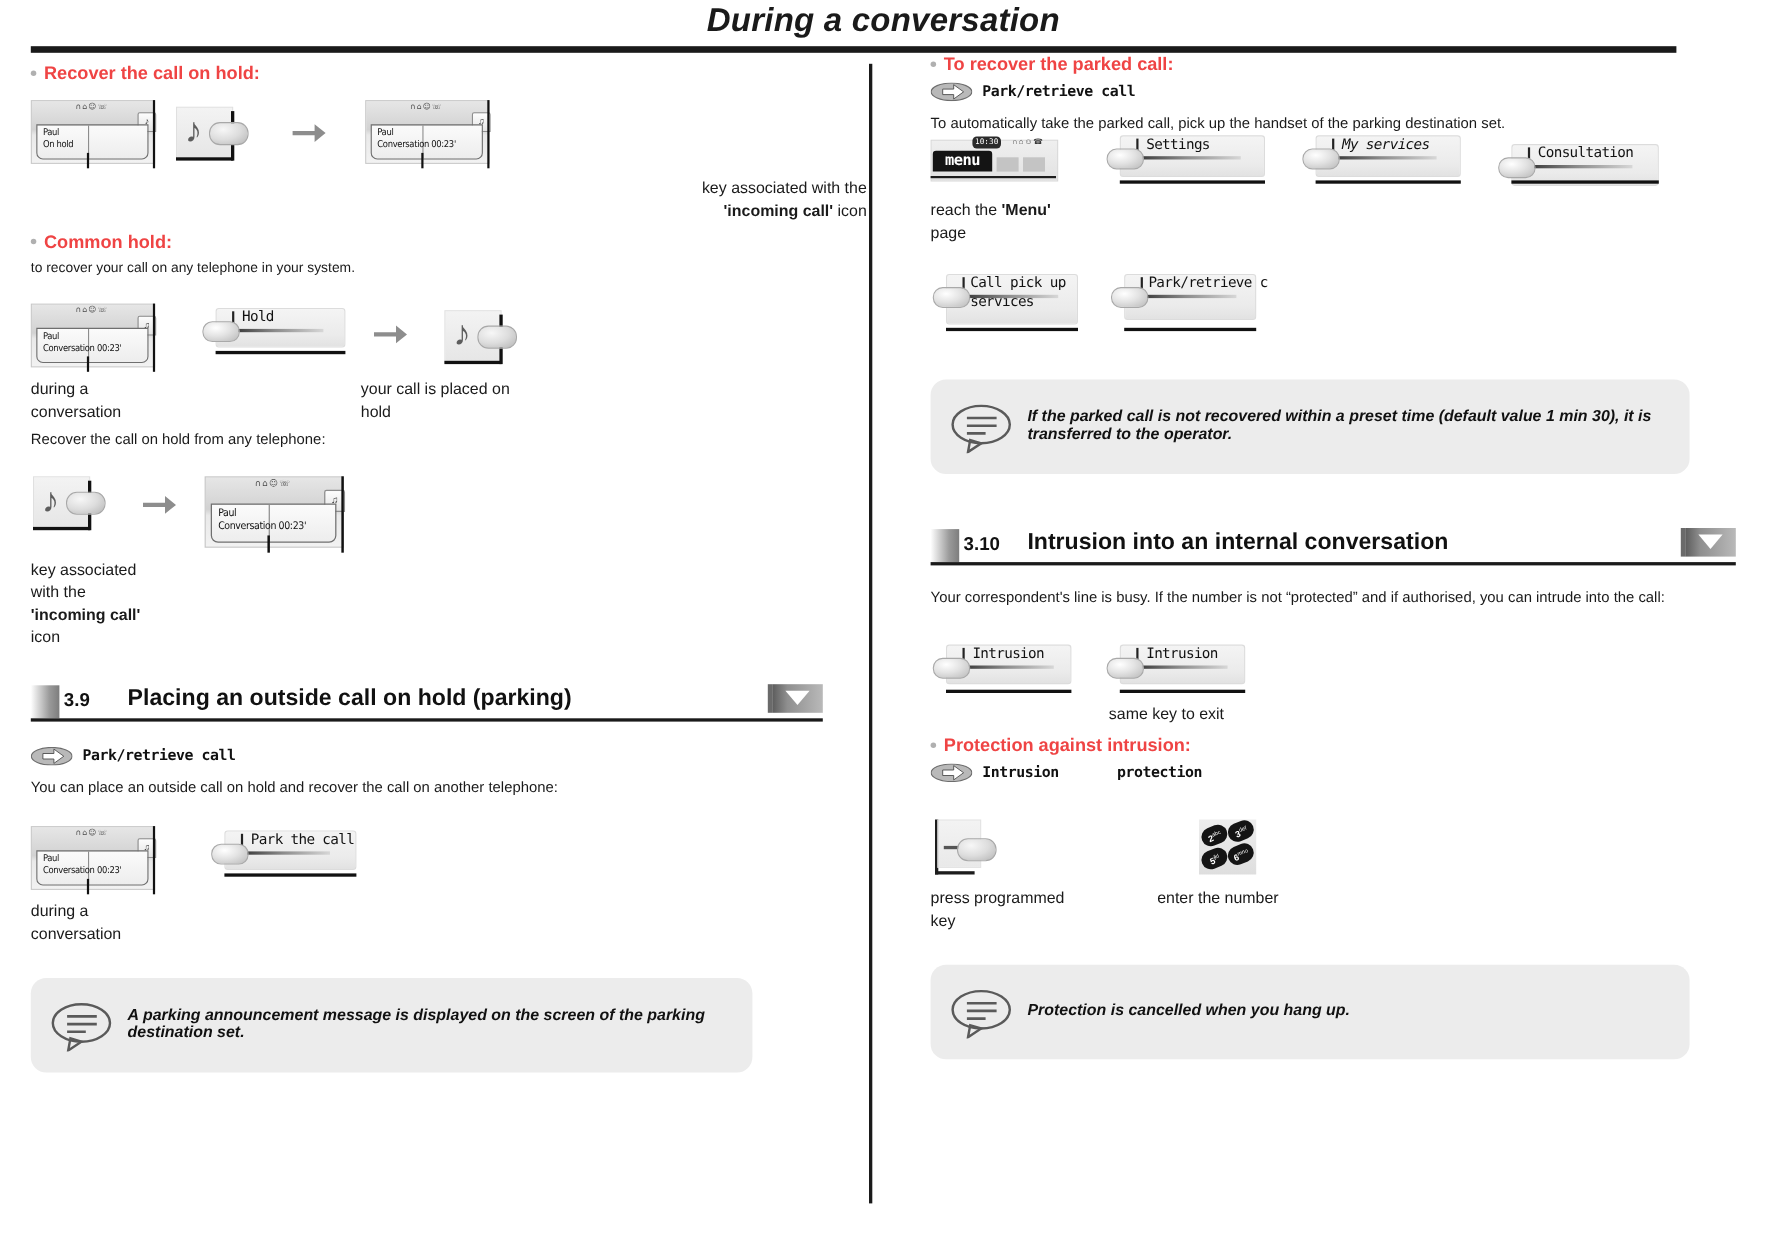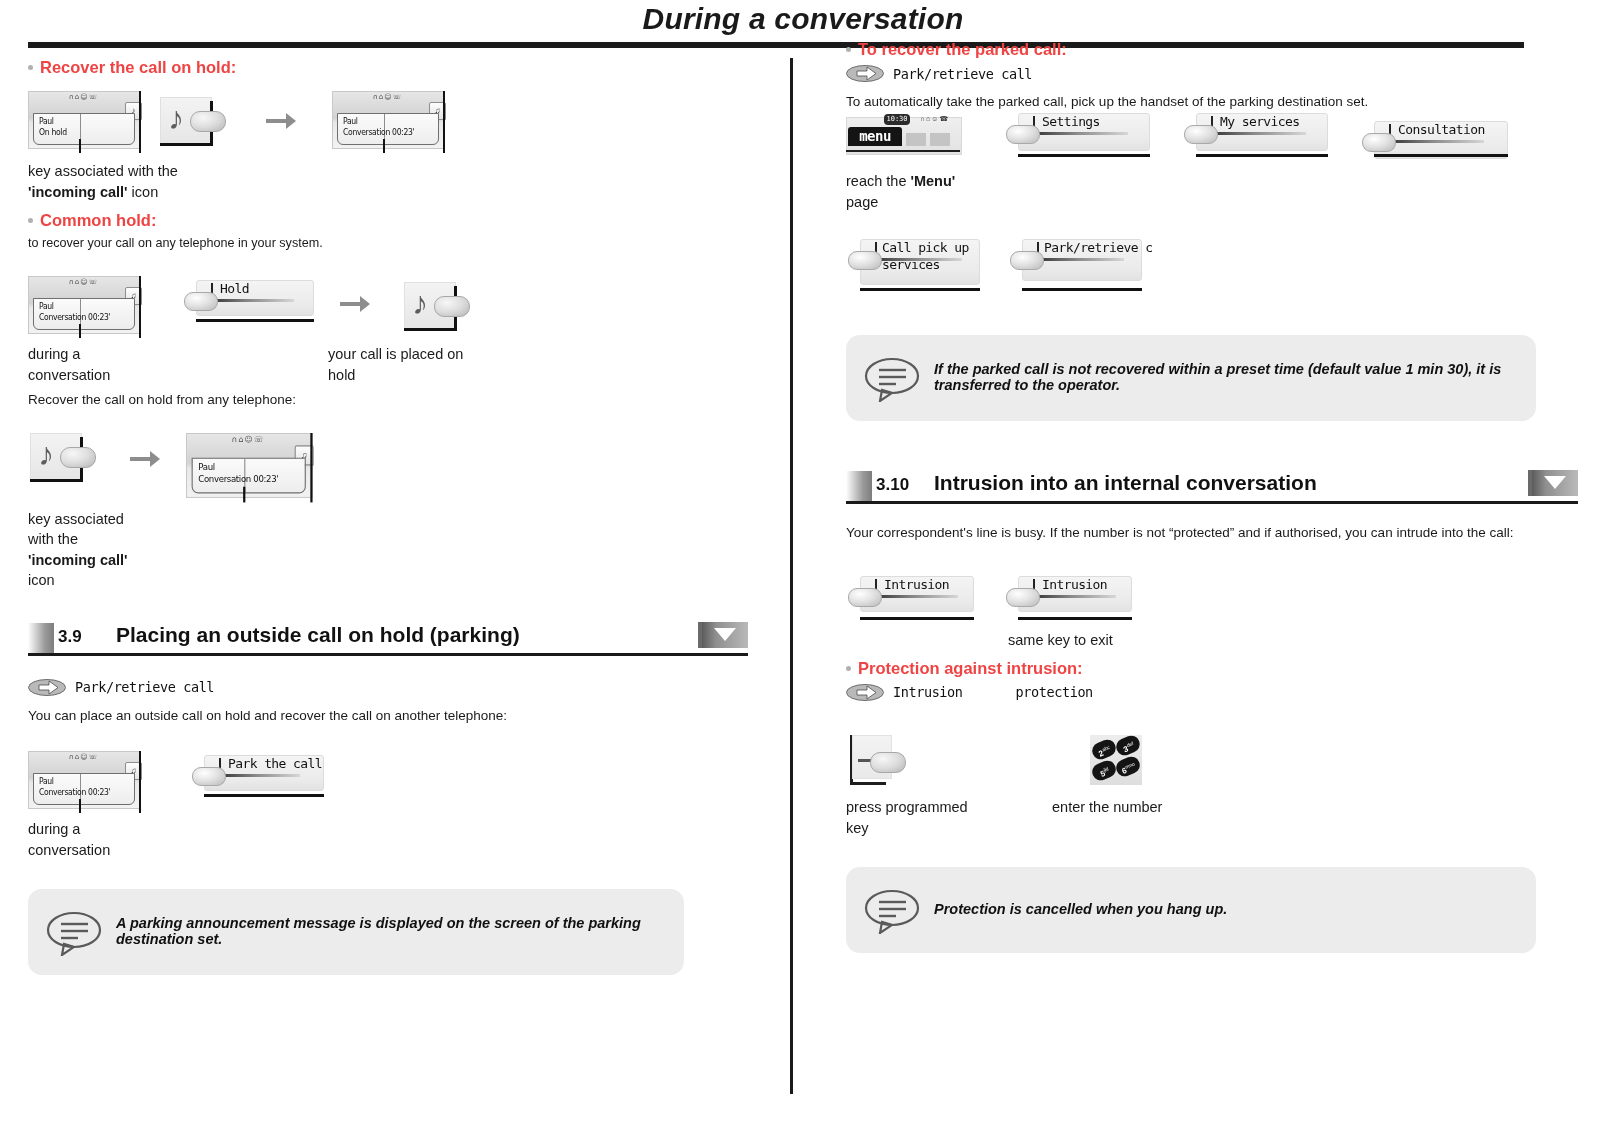--- a/index.html
+++ b/index.html
@@ -29,21 +29,21 @@
   }
   .header-rule {
     position: absolute;
     left: 28px; right: 82px; top: 42px;
     height: 6px;
     background: #1a1a1a;
   }
 
   
   .col-left  { position: absolute; left: 28px;  top: 58px; width: 760px; }
-  .col-right { position: absolute; left: 846px; top: 40px; width: 732px; }
+  .col-right { position: absolute; left: 846px; top: 50px; width: 732px; }
   .col-divider {
     position: absolute; left: 790px; top: 58px;
     width: 3px; height: 1036px; background: #1a1a1a;
   }
 
   
   .bullet-head {
     font-size: 16.5px; font-weight: bold; color: #ef4444;
     margin: 0 0 6px 0; display: flex; align-items: baseline; gap: 7px;
   }
@@ -52,21 +52,21 @@
     background: #b0b0b0; display: inline-block; flex: none;
     position: relative; top: -3px;
   }
   .body-text { font-size: 13.5px; color: #1a1a1a; line-height: 1.25; margin: 0; }
   .body-text-sm { font-size: 12.6px; color: #1a1a1a; line-height: 1.25; margin: 0; }
   .caption { font-size: 14.5px; color: #1a1a1a; line-height: 1.45; }
   .caption b { font-weight: bold; }
   .caption.center { }
 
   
-  .feature-code { display: flex; align-items: center; gap: 9px; margin: 4px 0; }
+  .feature-code { display: flex; align-items: flex-start; gap: 9px; margin: 4px 0; font-weight: bold; }
   .oval-arrow { width: 38px; height: 17px; flex: none; display:block; }
   .code-label {
     font-family: "DejaVu Sans Mono", monospace;
     font-size: 13.5px; letter-spacing: -0.4px; color: #111;
   }
   .code-label.gap { margin-left: 44px; }
 
   
   .section-bar { position: relative; height: 34px; margin: 0; }
   .section-bar .tab {
@@ -344,21 +344,21 @@
           <div class="txt">
             <div>Paul</div>
             <div>Conversation 00:23'</div>
           </div>
         </div>
         <div class="stemv"></div>
         <div class="edge"></div>
       </div>
     </div>
 
-    <div class="caption" style="margin-top:8px;">
+    <div class="caption" style="margin-top:8px;text-align:right;">
       <div>key associated with the</div>
       <div><b>'incoming call'</b><span> icon</span></div>
     </div>
 
     <div class="bullet-head" style="margin-top:8px;">
       <span class="bullet-dot"></span>
       <span>Common hold:</span>
     </div>
     <div class="body-text-sm">to recover your call on any telephone in your system.</div>
 
@@ -541,21 +541,21 @@
 
       <div class="softkey" style="width:148px; height:44px; margin-left:44px; margin-top:2px;">
         <div class="body" style="width:130px; height:36px;"></div>
         <div class="shadowl" style="width:132px;"></div>
         <div class="tick"></div>
         <div class="lbl">Settings</div>
         <div class="leader" style="width:92px;"></div>
         <div class="knob"></div>
       </div>
 
-      <div class="softkey" style="width:148px; height:44px; margin-left:30px; margin-top:2px;">
+      <div class="softkey" style="width:148px; height:44px; margin-left:30px; margin-top:2px;font-style:italic;">
         <div class="body" style="width:130px; height:36px;"></div>
         <div class="shadowl" style="width:132px;"></div>
         <div class="tick"></div>
         <div class="lbl">My services</div>
         <div class="leader" style="width:92px;"></div>
         <div class="knob"></div>
       </div>
 
       <div class="softkey" style="width:150px; height:36px; margin-left:30px; margin-top:2px;">
         <div class="body" style="width:132px; height:36px;"></div>

